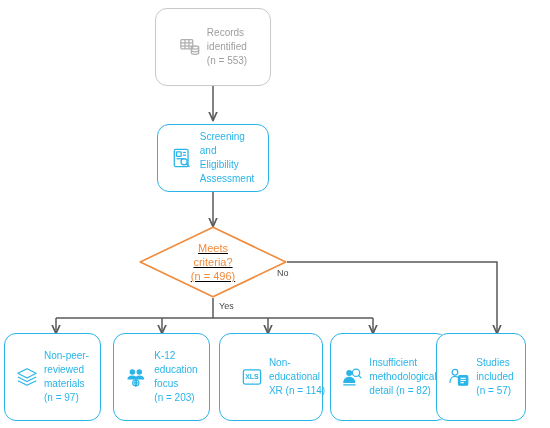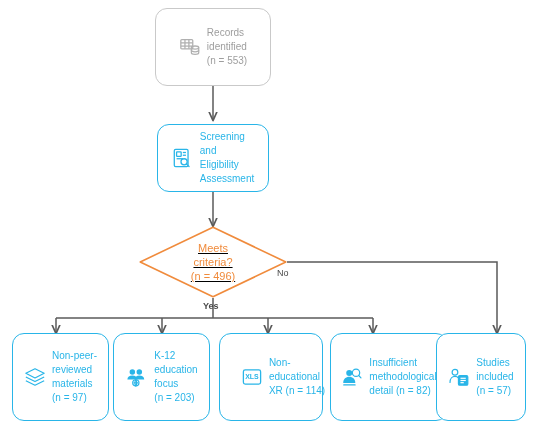--- a/index.html
+++ b/index.html
@@ -124,21 +124,21 @@
     <path d="M56,318 L373,318" fill="none" stroke="#5a5a5a" stroke-width="1.5"></path>
 
     
     <path d="M56,318 L56,333" fill="none" stroke="#5a5a5a" stroke-width="1.5" marker-end="url(#arrow)"></path>
     <path d="M162,318 L162,333" fill="none" stroke="#5a5a5a" stroke-width="1.5" marker-end="url(#arrow)"></path>
     <path d="M268,318 L268,333" fill="none" stroke="#5a5a5a" stroke-width="1.5" marker-end="url(#arrow)"></path>
     <path d="M373,318 L373,333" fill="none" stroke="#5a5a5a" stroke-width="1.5" marker-end="url(#arrow)"></path>
   </svg>
 
   <div class="edge-label" style="left:277px; top:268px;">No</div>
-  <div class="edge-label" style="left:203px; top:301px;font-weight:bold;">Yes</div>
+  <div class="edge-label" style="left:219px; top:301px;">Yes</div>
 
   <div class="node node-start" style="left:155px; top:8px; width:116px; height:78px;">
     <span class="icon">
       <svg width="22" height="22" viewBox="0 0 24 24" fill="none" stroke="#b0b0b0" stroke-width="1.4">
         <rect x="2" y="4" width="13" height="10" rx="1"></rect>
         <line x1="2" y1="7.5" x2="15" y2="7.5"></line>
         <line x1="2" y1="11" x2="15" y2="11"></line>
         <line x1="6.5" y1="4" x2="6.5" y2="14"></line>
         <line x1="10.8" y1="4" x2="10.8" y2="14"></line>
         <ellipse cx="17.5" cy="12.6" rx="4" ry="1.7"></ellipse>
@@ -174,21 +174,21 @@
 
   <div class="node-decision" style="left:139px; top:226px; width:148px; height:72px;text-decoration:underline;">
     <svg class="diamond-svg" width="148" height="72" viewBox="0 0 148 72">
       <polygon points="74,1.2 146.8,36 74,70.8 1.2,36" fill="#ffffff" stroke="#f08b3c" stroke-width="1.6" stroke-linejoin="round"></polygon>
     </svg>
     <span class="label">Meets
 criteria?
 (n = 496)</span>
   </div>
 
-  <div class="node node-out" style="left:12px; top:333px; width:97px; height:88px;">
+  <div class="node node-out" style="left:4px; top:333px; width:97px; height:88px;">
     <span class="icon">
       <svg width="22" height="22" viewBox="0 0 24 24" fill="none" stroke="#29b5e8" stroke-width="1.3" stroke-linejoin="round">
         <polygon points="12,3 22,8 12,13 2,8"></polygon>
         <polyline points="2,12 12,17 22,12"></polyline>
         <polyline points="2,16 12,21 22,16"></polyline>
       </svg>
     </span>
     <span class="label">Non-peer-
 reviewed
 materials

